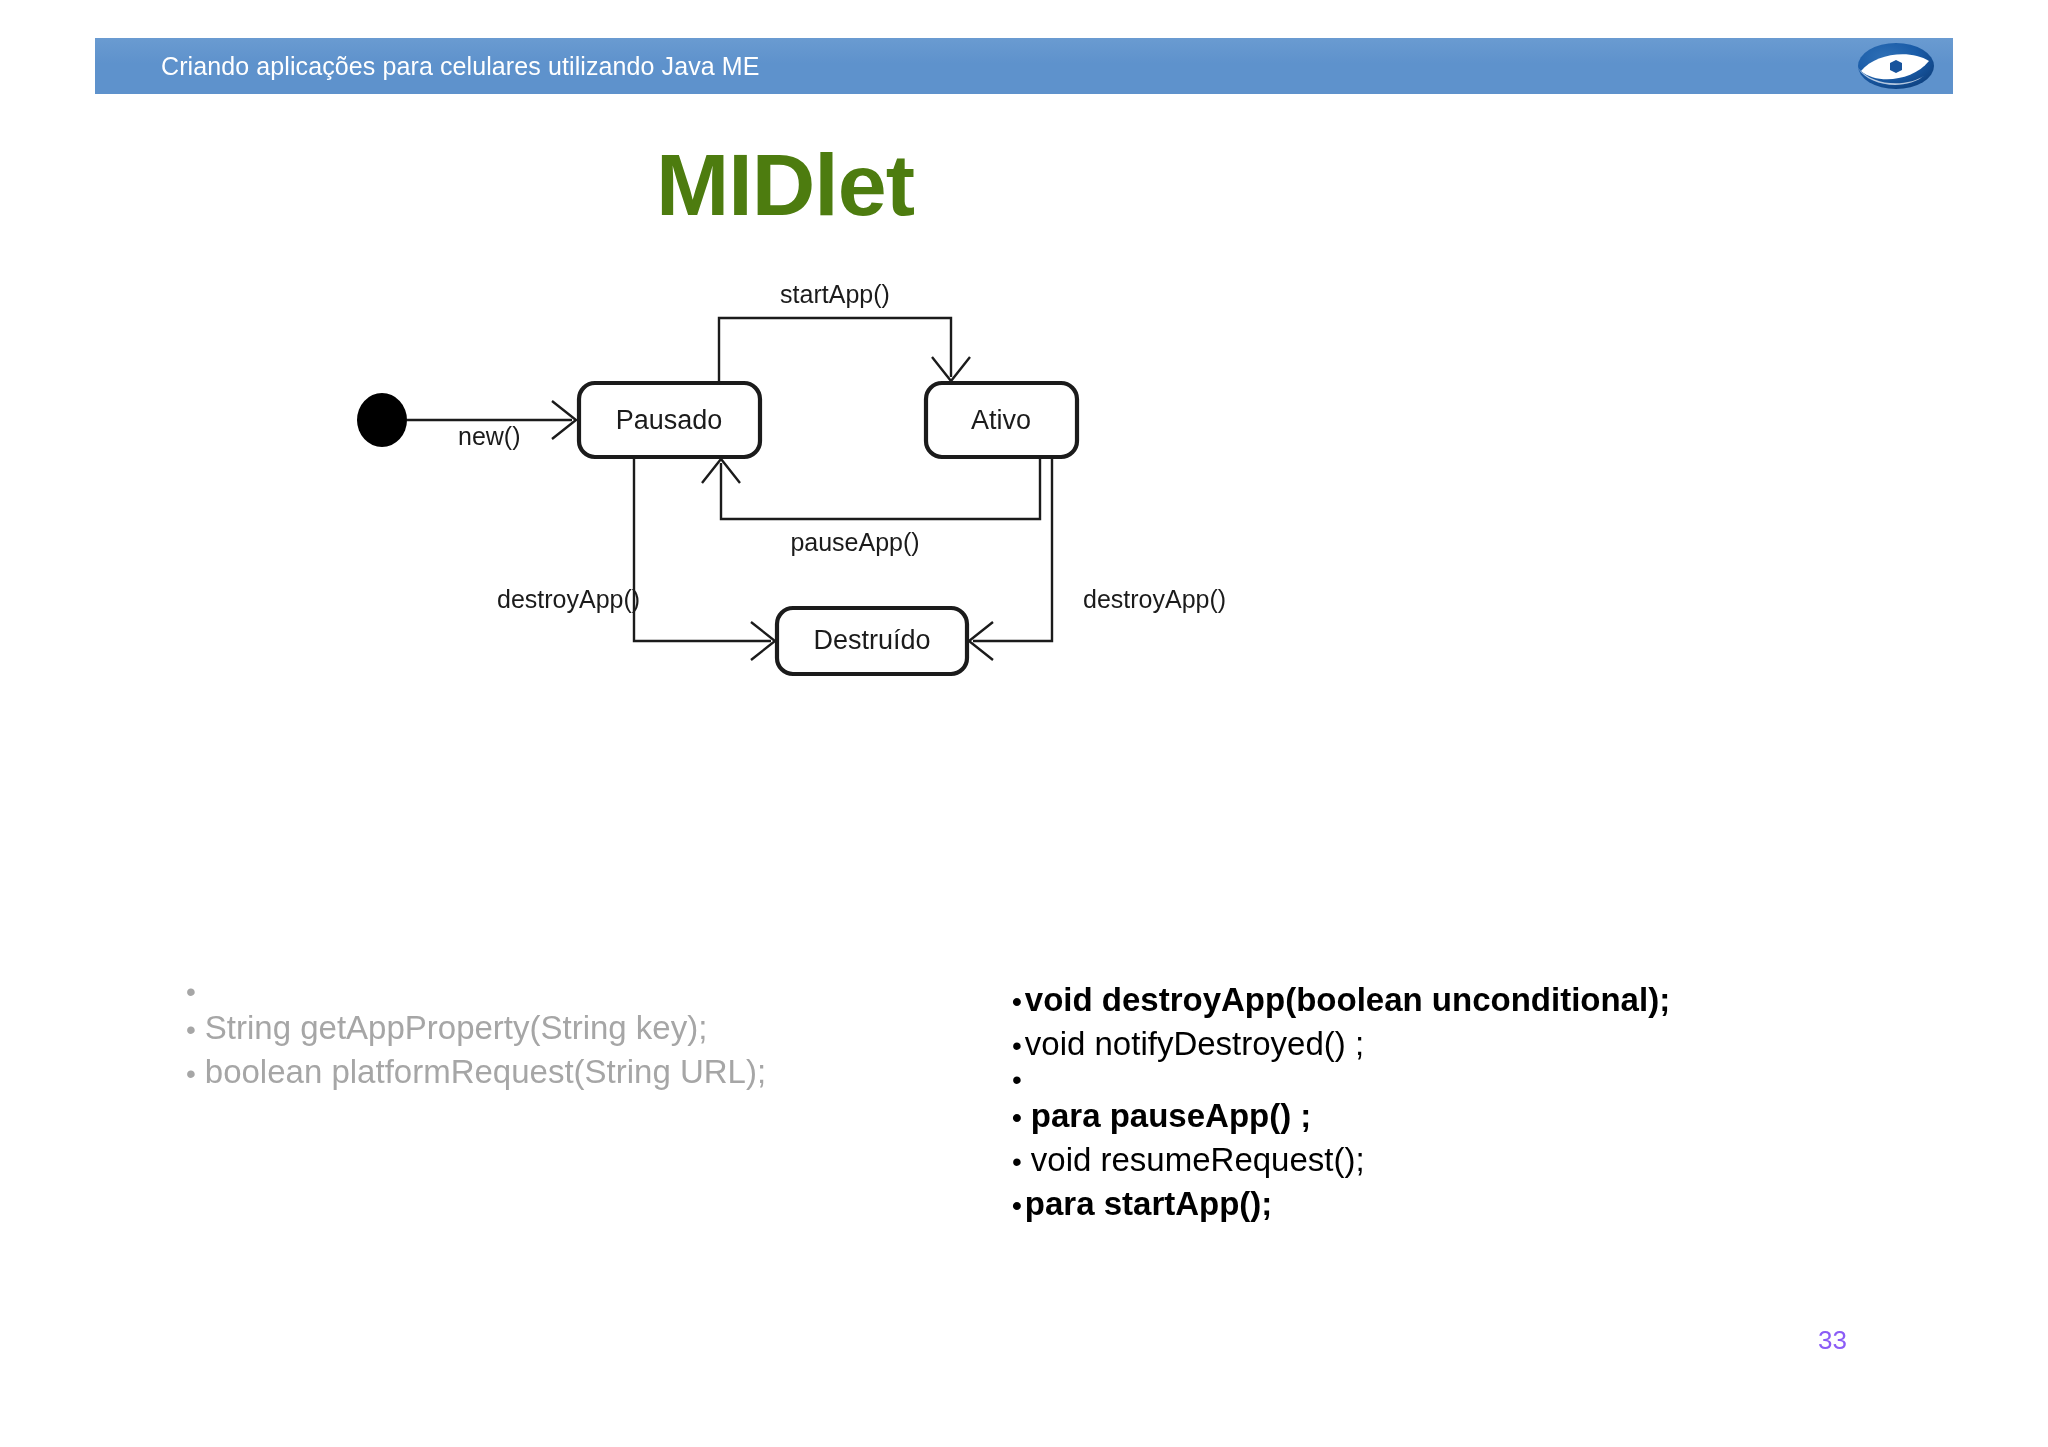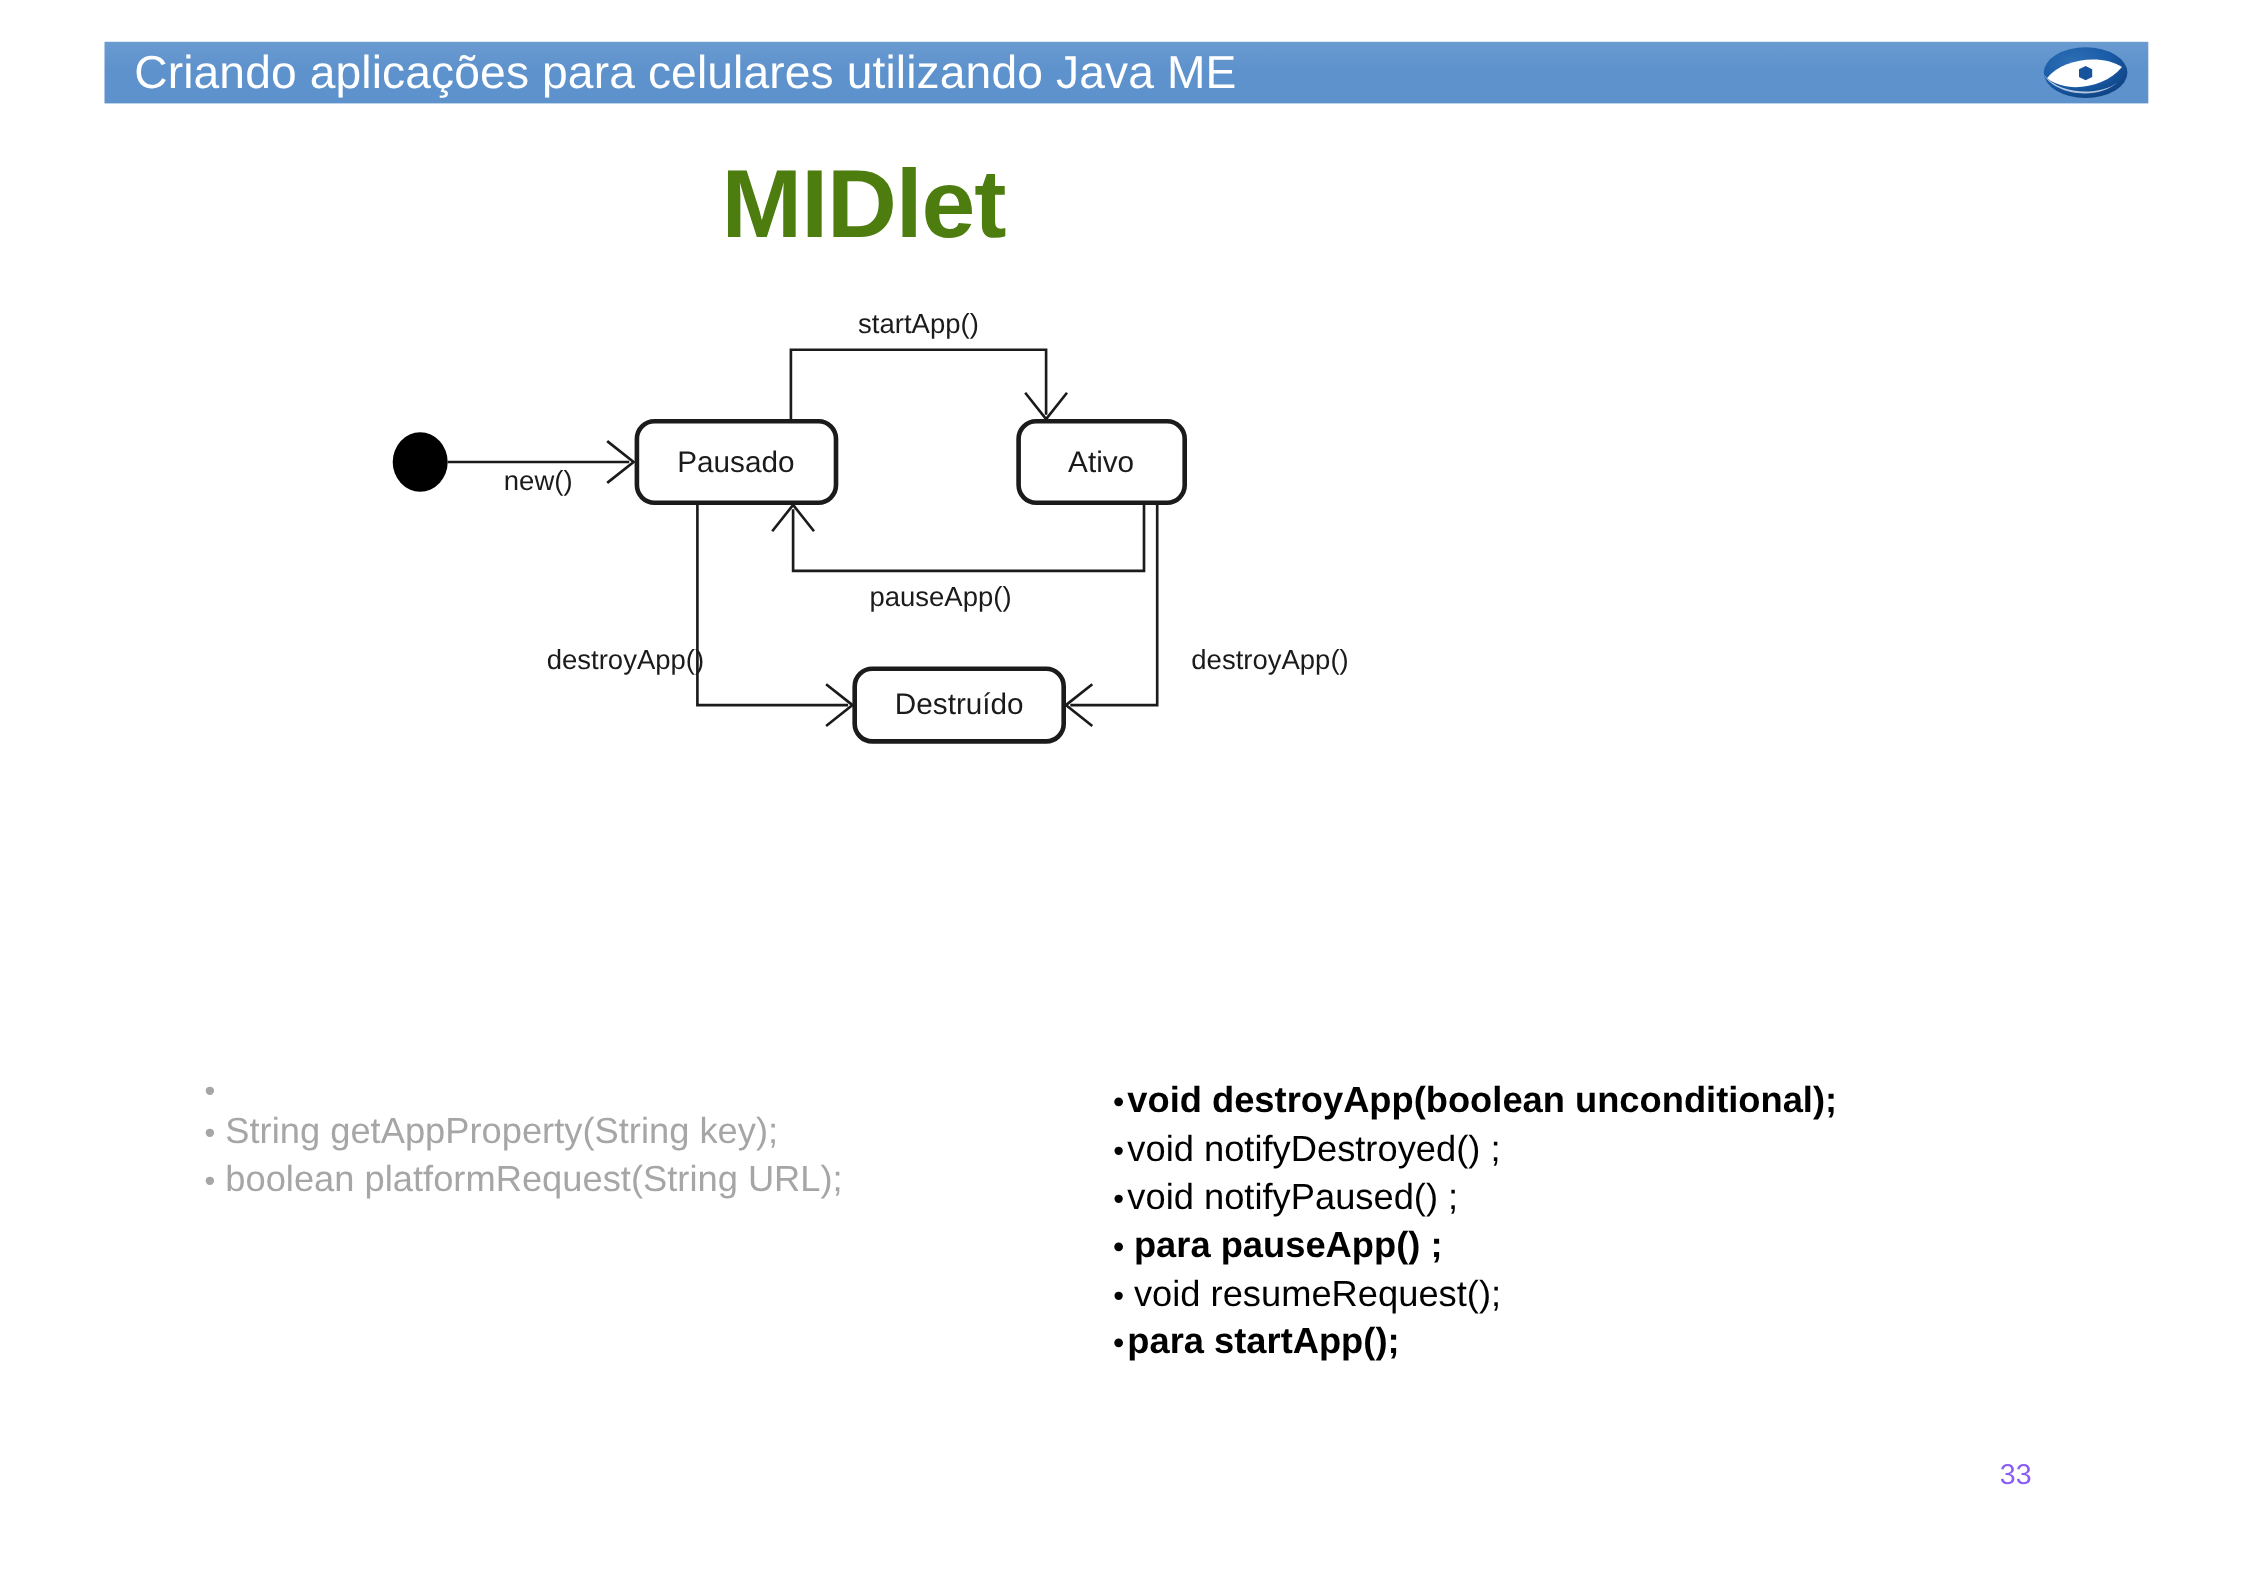--- a/index.html
+++ b/index.html
@@ -24,24 +24,24 @@
     left: 95px;
     top: 38px;
     width: 1858px;
     height: 56px;
     background: linear-gradient(to bottom, #6a9bd1 0%, #5e92cc 45%, #5e92cc 100%);
     display: flex;
     align-items: center;
   }
   #header-title {
     color: #ffffff;
-    font-size: 42px;
+    font-size: 25px;
     font-weight: 400;
     letter-spacing: 0.1px;
-    padding-left: 27px;
+    padding-left: 66px;
     white-space: nowrap;
   }
   #header-logo {
     position: absolute;
     right: 14px;
     top: 3px;
     width: 86px;
     height: 50px;
   }
 
@@ -202,21 +202,20 @@
     <div class="blt bold">
       <span class="dot tight">•</span>
       <span>void destroyApp(boolean unconditional);</span>
     </div>
     <div class="blt">
       <span class="dot tight">•</span>
       <span>void notifyDestroyed() ;</span>
     </div>
     <div class="blt">
       <span class="dot tight">•</span>
-      <span>void notifyPaused() ;</span>
     </div>
     <div class="blt bold">
       <span class="dot">•</span>
       <span>para pauseApp() ;</span>
     </div>
     <div class="blt">
       <span class="dot">•</span>
       <span>void resumeRequest();</span>
     </div>
     <div class="blt bold">

